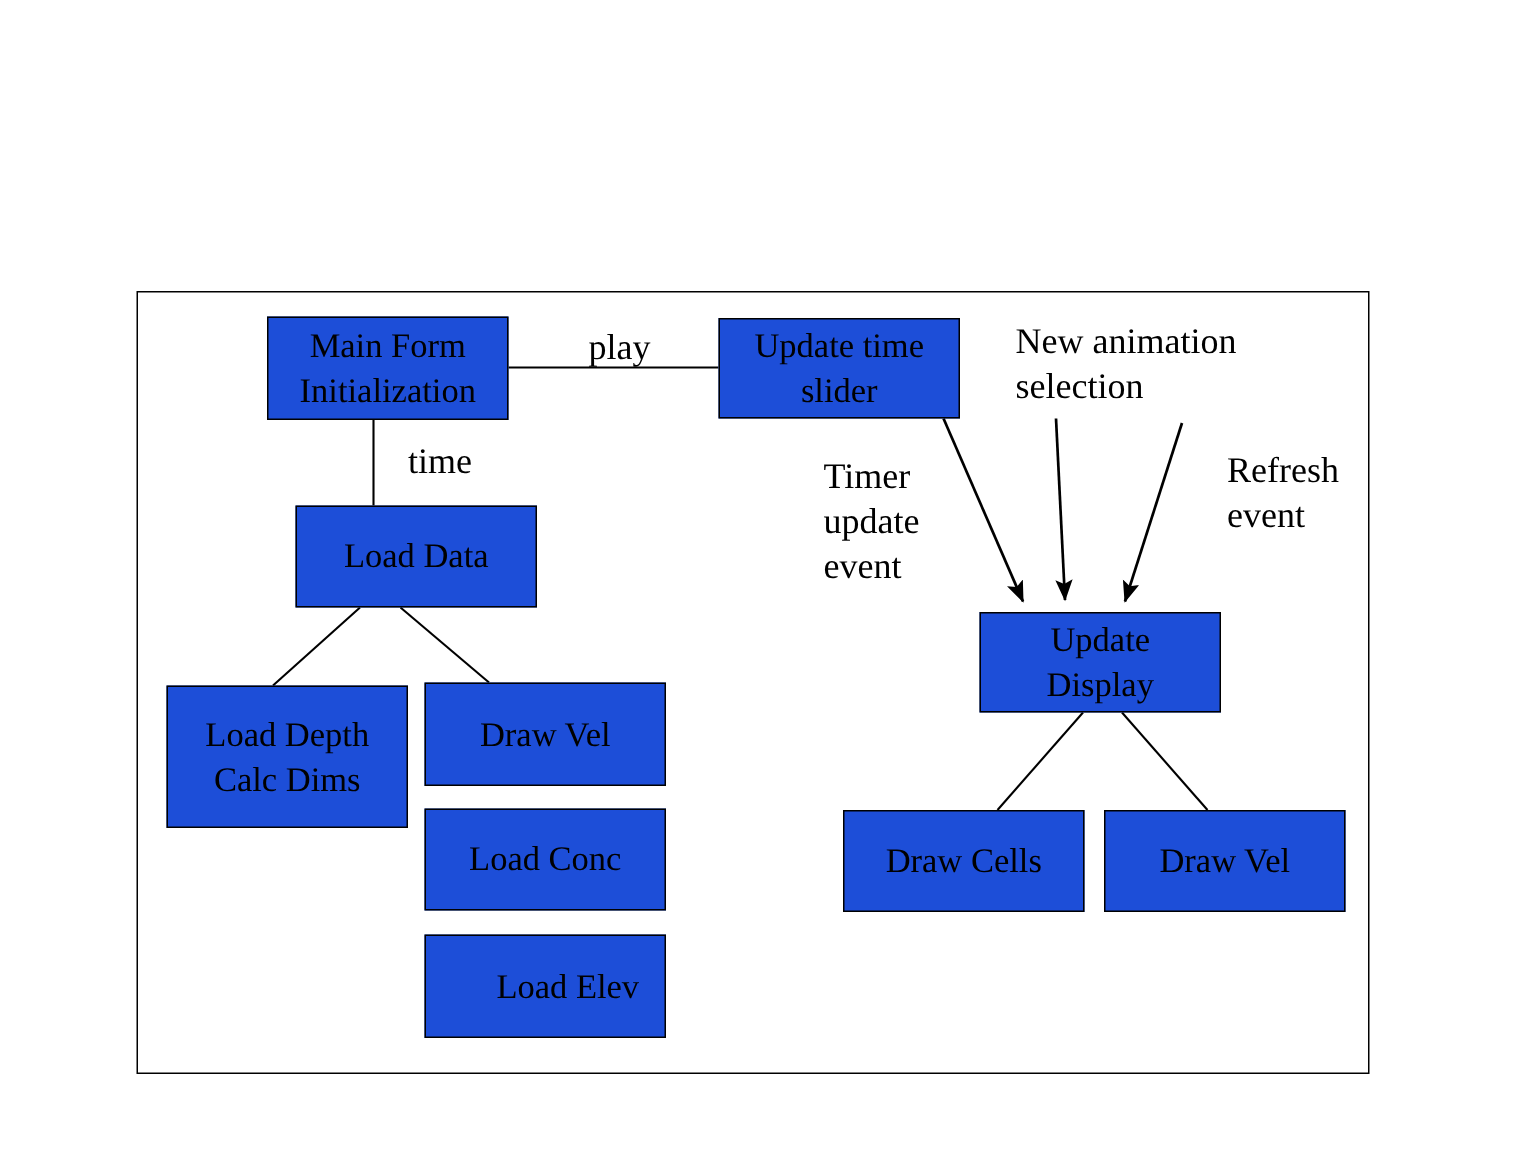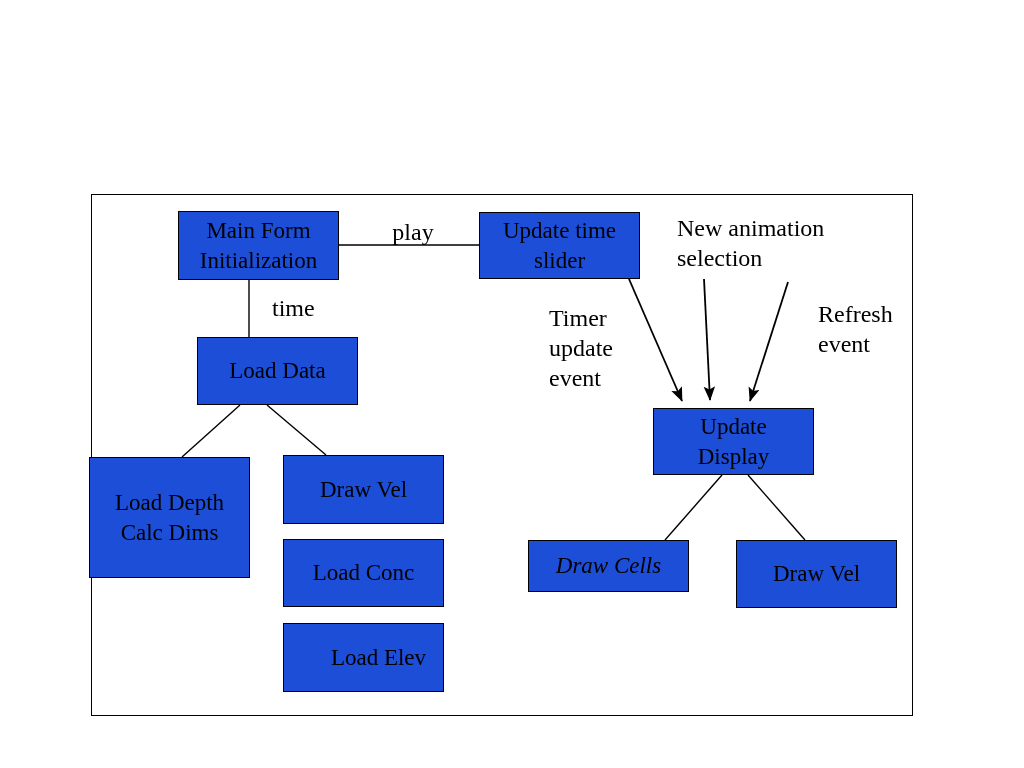--- a/index.html
+++ b/index.html
@@ -103,26 +103,26 @@
   </svg>
 
   <div id="nodes-layer">
       <div class="node" style="left: 178px; top: 211px; width: 161px; height: 69px;"><span>Main Form
 Initialization</span></div>
       <div class="node" style="left: 479px; top: 212px; width: 161px; height: 67px;"><span>Update time
 slider</span></div>
       <div class="node" style="left: 178px; top: 337px; width: 161px; height: 68px; margin-left: 19px;"><span>Load Data</span></div>
       <div class="node" style="left: 653px; top: 408px; width: 161px; height: 67px;"><span>Update
 Display</span></div>
-      <div class="node" style="left: 89px; top: 457px; width: 161px; height: 121px;"><span>Load Depth
+      <div class="node" style="left: 111px; top: 457px; width: 161px; height: 95px;"><span>Load Depth
 Calc Dims</span></div>
       <div class="node" style="left: 283px; top: 455px; width: 161px; height: 69px;"><span>Draw Vel</span></div>
       <div class="node" style="left: 283px; top: 539px; width: 161px; height: 68px;"><span>Load Conc</span></div>
       <div class="node" style="left: 283px; top: 623px; width: 161px; height: 69px; padding-left: 30px;"><span>Load Elev</span></div>
-      <div class="node" style="left: 528px; top: 540px; width: 161px; height: 52px; font-style: italic;"><span>Draw Cells</span></div>
+      <div class="node" style="left: 562px; top: 540px; width: 161px; height: 68px;"><span>Draw Cells</span></div>
       <div class="node" style="left: 736px; top: 540px; width: 161px; height: 68px;"><span>Draw Vel</span></div>
     </div>
   <div id="labels-layer">
       <div class="edge-label center" style="left: 383px; top: 217px; width: 60px;">play</div>
       <div class="edge-label left" style="left: 272px; top: 293px; width: 70px;">time</div>
       <div class="edge-label left" style="left: 549px; top: 303px; width: 110px;">Timer
 update
 event</div>
       <div class="edge-label left" style="left: 677px; top: 213px; width: 200px;">New animation
 selection</div>

